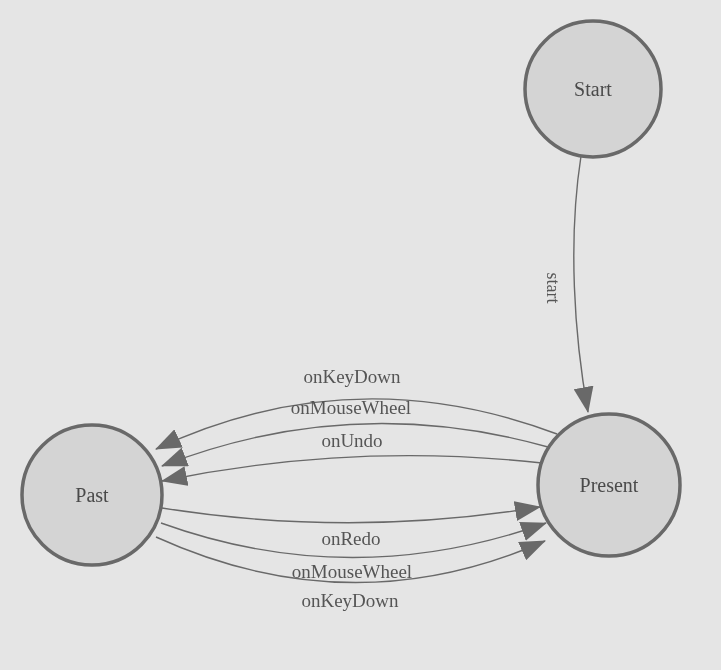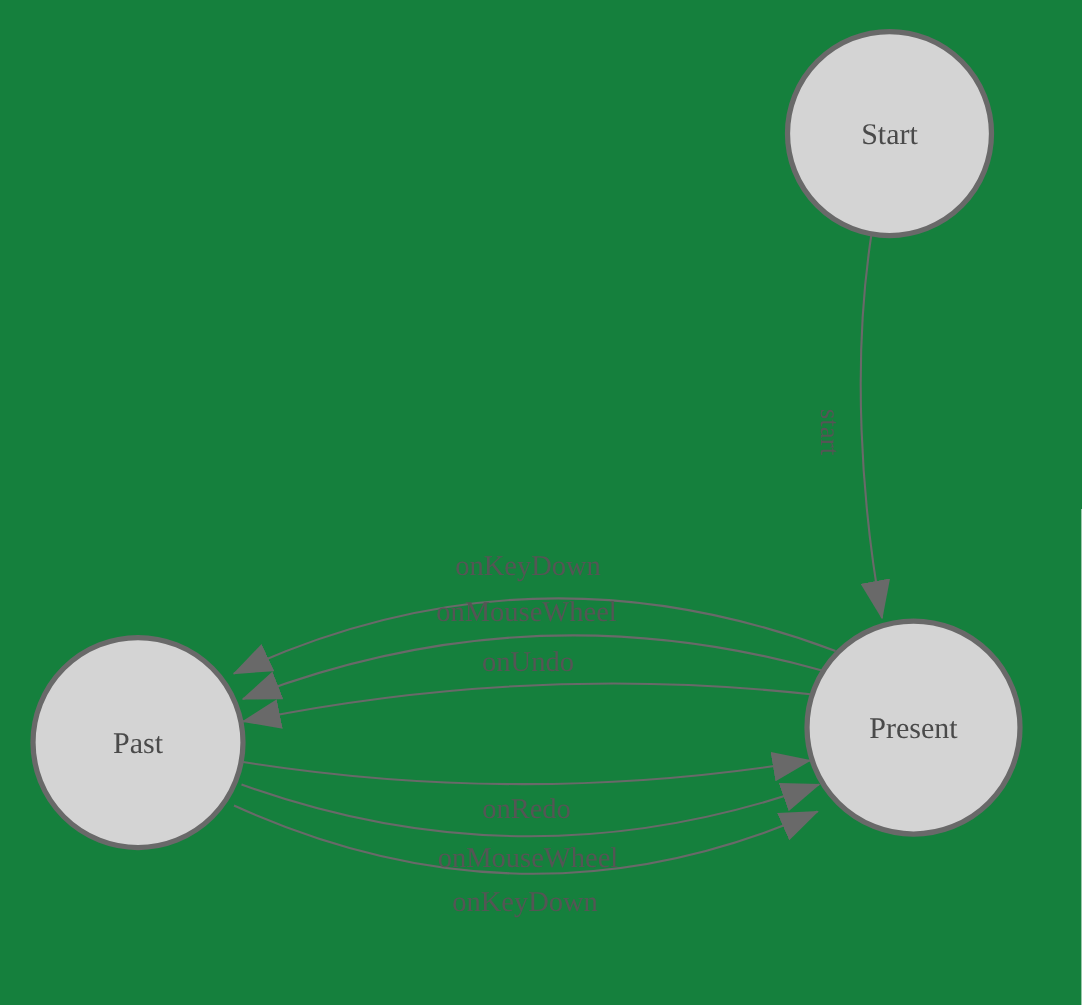--- a/index.html
+++ b/index.html
@@ -4,21 +4,21 @@
 <style>
   html, body {
     margin: 0;
     padding: 0;
     background: #ffffff;
   }
   .stage {
     position: relative;
     width: 721px;
     height: 670px;
-    background: #15803d;
+    background: #e5e5e5;
     overflow: hidden;
   }
   svg { display: block; }
   .node-circle {
     stroke-width: 3.5px;
   }
   .edge-path {
     fill: none;
     stroke-width: 1.4px;
   }

